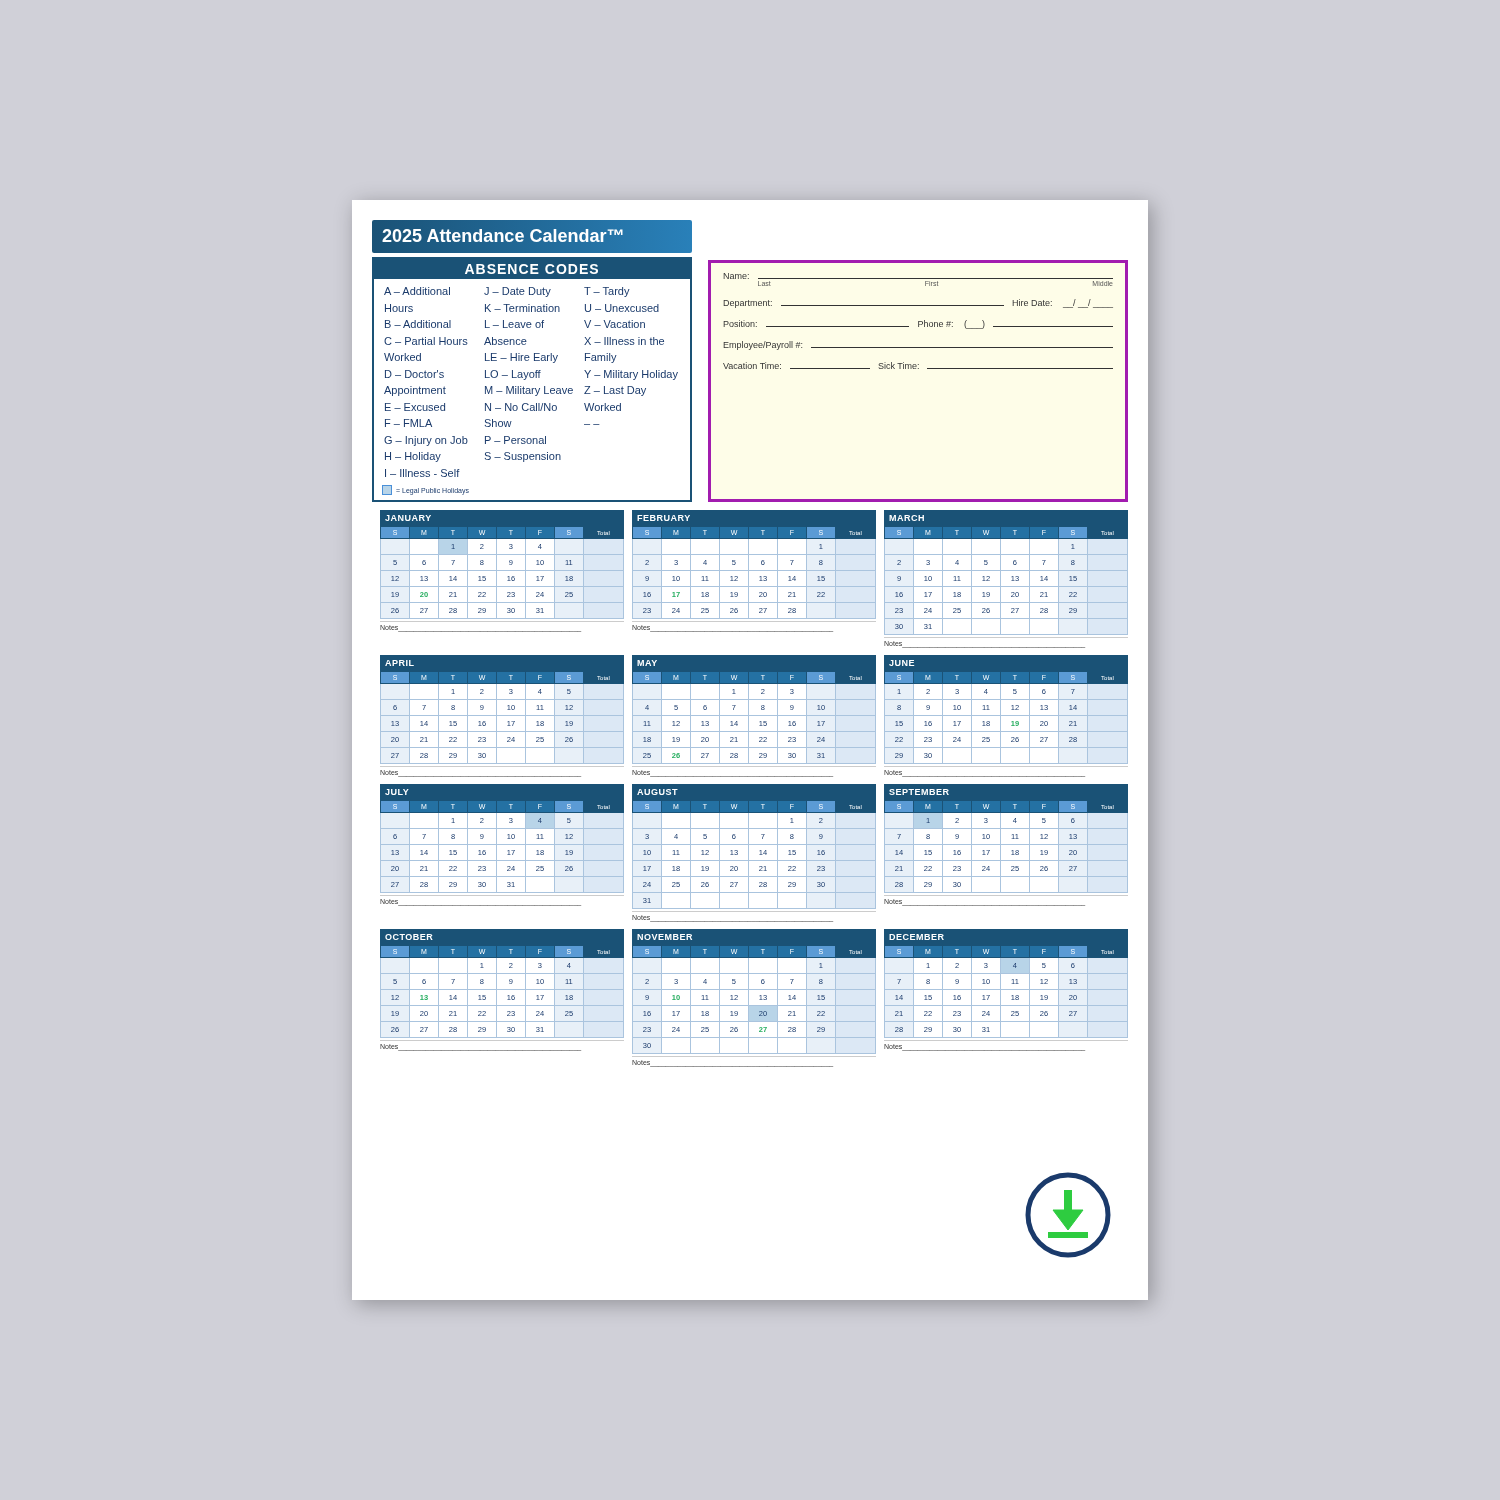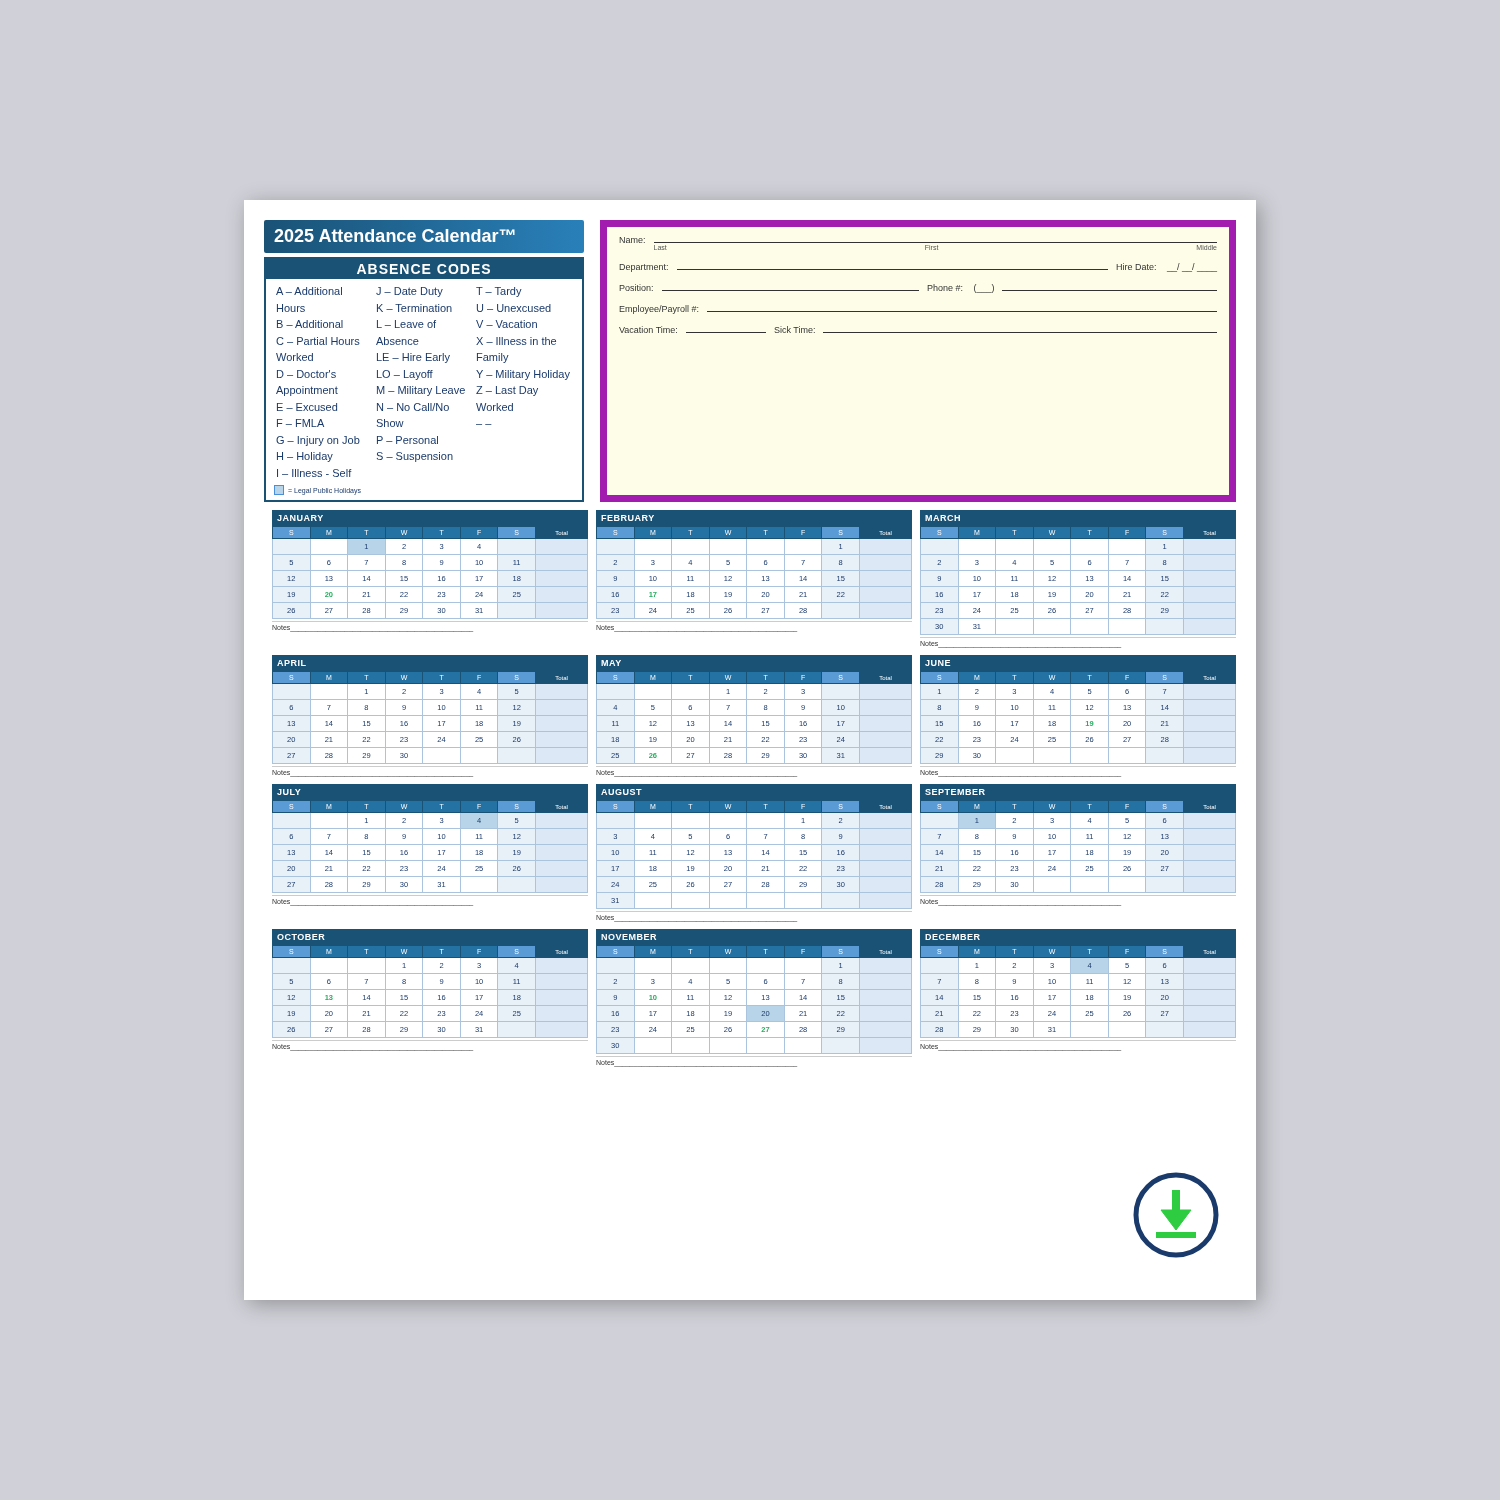--- a/index.html
+++ b/index.html
@@ -6,21 +6,21 @@
     body {
       background: #d0d0d8;
       display: flex;
       justify-content: center;
       align-items: center;
       min-height: 100vh;
       font-family: Arial, sans-serif;
     }
     .page {
       background: white;
-      width: 1012px;
+      width: 796px;
       min-height: 1100px;
       padding: 20px;
       box-shadow: 4px 4px 20px rgba(0,0,0,0.3);
       position: relative;
     }
     
     .header {
       display: flex;
       gap: 16px;
       margin-bottom: 8px;
@@ -72,23 +72,24 @@
       width: 10px;
       height: 10px;
       background: #b8d4e8;
       border: 1px solid #4a90d9;
       display: inline-block;
     }
     
     .right-header {
       flex: 1;
       background: #fefde8;
-      border: 7px solid #a21caf;
+      border: 3px solid #a21caf;
       padding: 8px 12px;
       font-size: 9px;
+      margin-top: 40px;
     }
     .form-row {
       display: flex;
       align-items: baseline;
       margin-bottom: 7px;
       gap: 8px;
     }
     .form-label { color: #333; white-space: nowrap; }
     .form-line {
       border-bottom: 1px solid #333;

